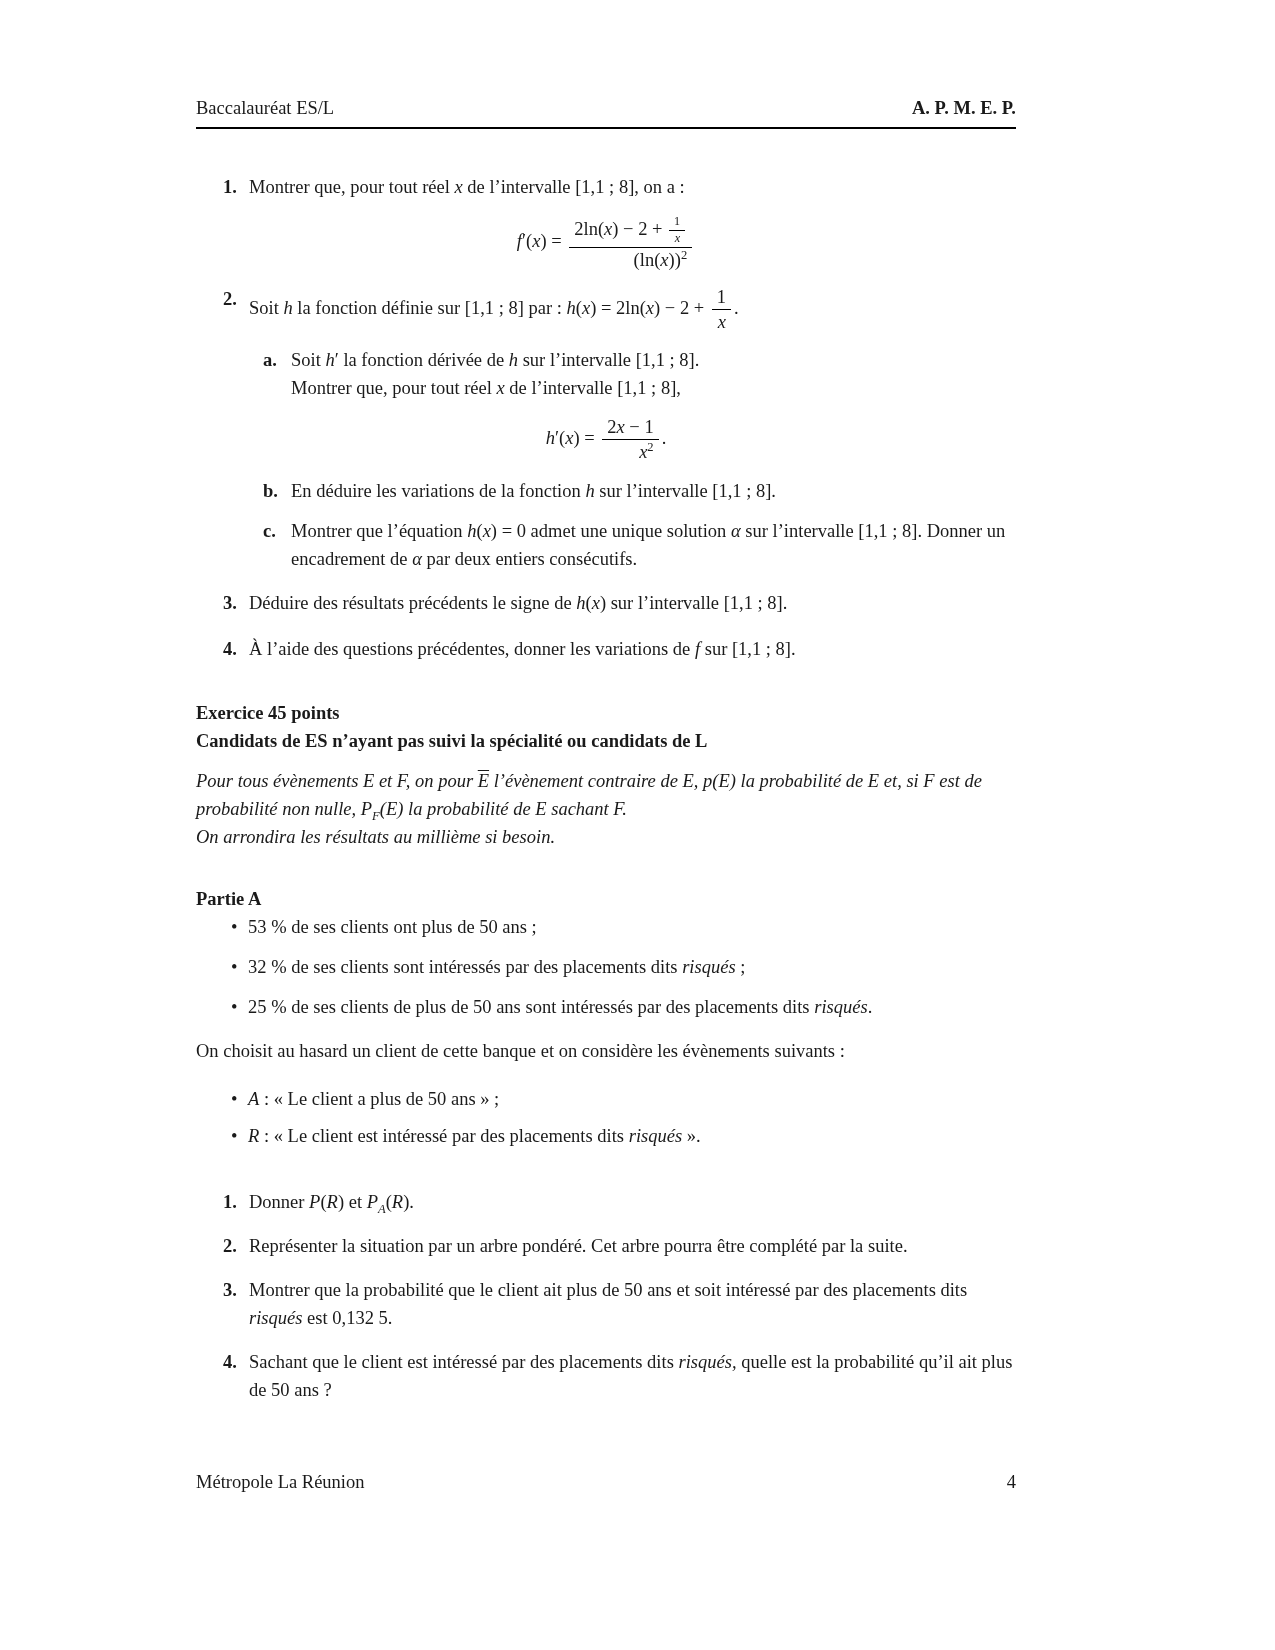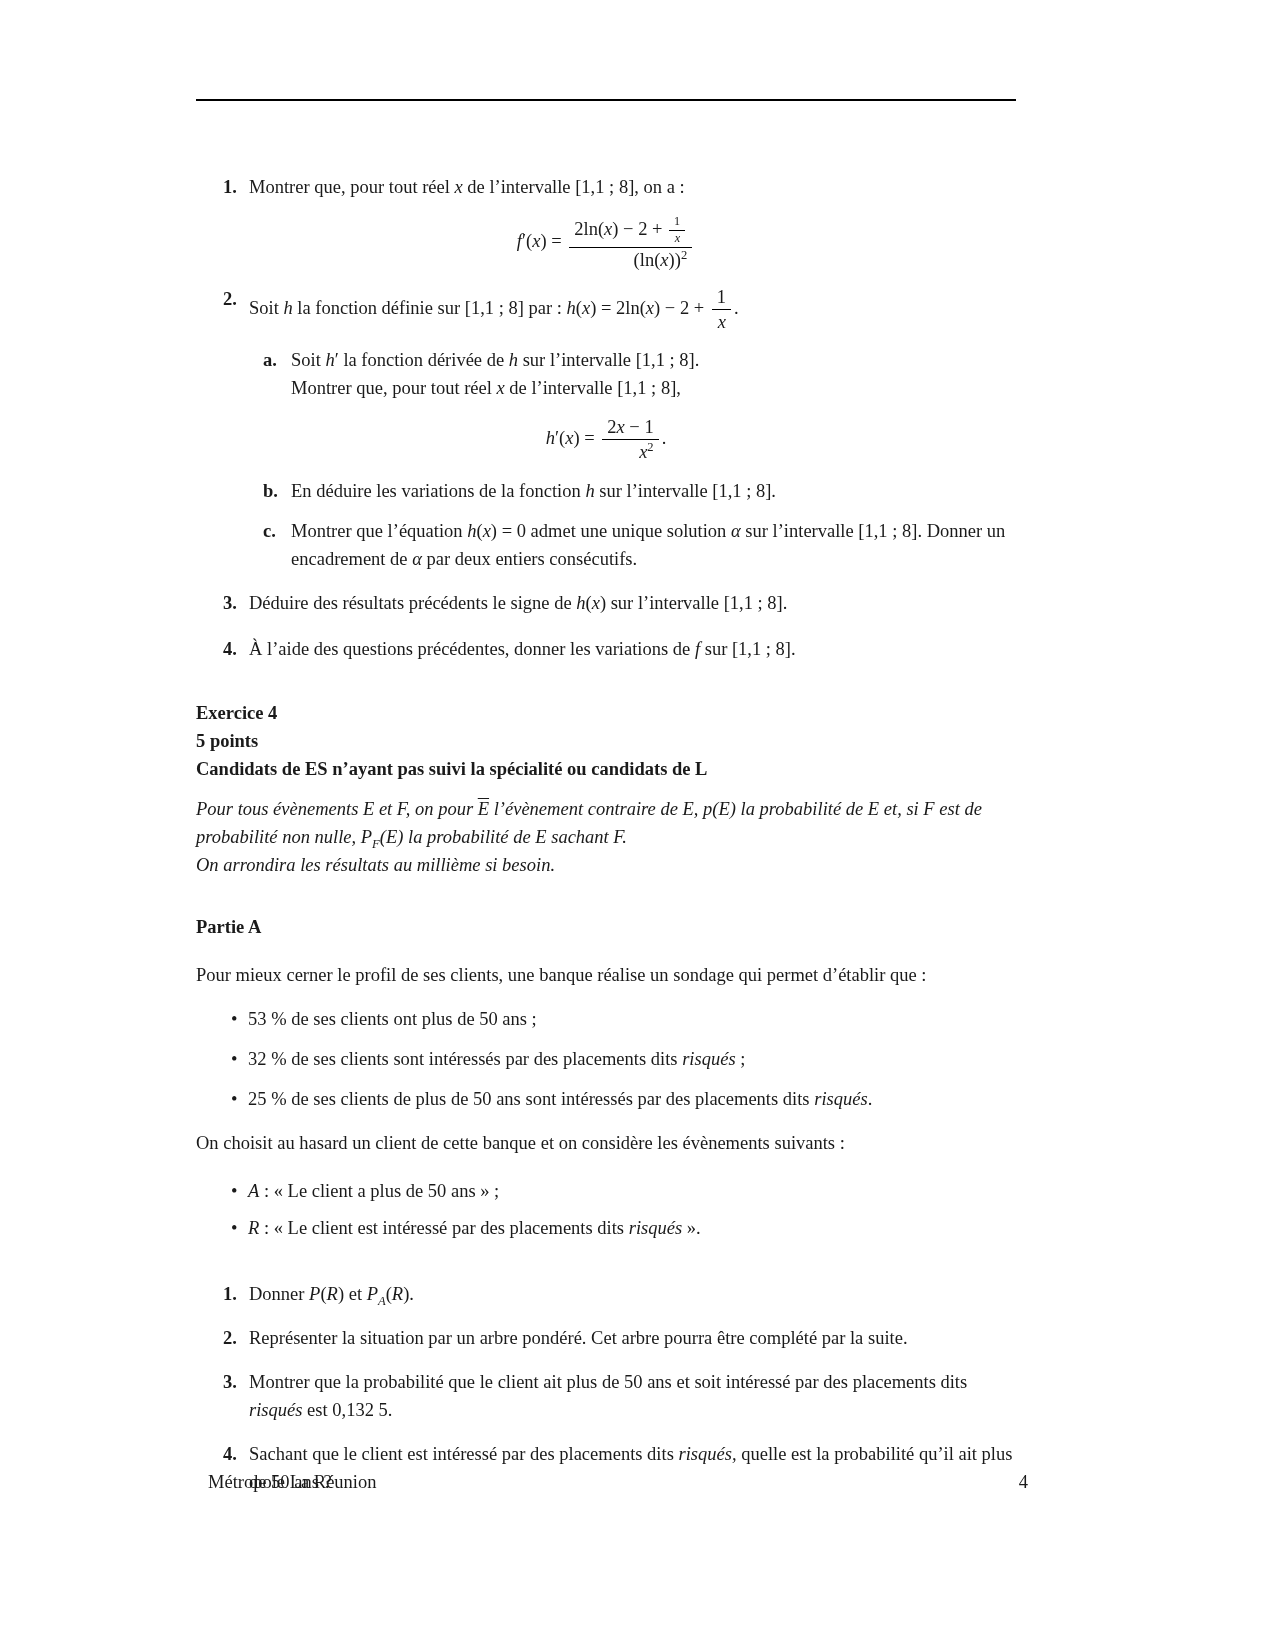--- a/index.html
+++ b/index.html
@@ -35,44 +35,48 @@
   .mb12{ margin-bottom:12px; }
   .mb16{ margin-bottom:16px; }
   .mb18{ margin-bottom:18px; }
 
   .formula{ display:flex; justify-content:center; margin:13px 0; }
   .frac{ display:inline-block; text-align:right; vertical-align:middle; margin:0 3px; }
   .fnum,.fden{ display:block; padding:0 5px; line-height:1.3; }
   .fden{ border-top:1.4px solid #000; }
   .frac .frac{ font-size:0.66em; margin:0 2px; }
 
-  .exrow{ display:flex; justify-content:flex-start; margin-top:36px;flex-direction:column; }
+  .exrow{ display:flex; justify-content:flex-start; margin-top:36px; }
   .preamble{ margin-top:12px; }
   .partie{ margin-top:34px; }
   .intro{ margin:20px 0 16px; }
   .events{ margin:16px 0 20px; }
 
   .bitem{ display:flex; margin-left:35px; margin-bottom:12px; }
   .bitem .blabel{ flex:0 0 17px; }
   .b2 .bitem{ margin-bottom:9px; }
 
   .qblock{ margin-top:38px; }
   .qblock .item{ margin-bottom:16px; }
 
-  .pfooter{ position:absolute; left:208px; width:820px; top:1468px; display:flex; }
+  .pfooter{ position:absolute; left:196px; width:820px; top:1468px; display:flex; }
   .fleft{ flex:1; }
   .fcenter{ flex:0 0 auto; }
   .fright{ flex:1; text-align:right; }
 </style>
 </head>
 <body>
 
 <div class="page">
 
   <header class="pheader">
+    <div class="hrow">
+      <span>Baccalauréat ES/L</span>
+      <span class="bf">A. P. M. E. P.</span>
+    </div>
     <div class="hrule"></div>
   </header>
 
   <main class="content">
 
     <div class="item lvl1 mb12">
       <span class="label">1.</span>
       <div class="body"><span>Montrer que, pour tout réel </span><span class="it">x</span><span> de l’intervalle [1,1 ; 8], on a :</span></div>
     </div>
 
@@ -121,21 +125,20 @@
       <span class="bf">Exercice 4</span>
       <span class="bf">5 points</span>
     </div>
     <div class="bf">Candidats de ES n’ayant pas suivi la spécialité ou candidats de L</div>
 
     <div class="preamble it"><span>Pour tous évènements E et F, on pour </span><span class="ol">E</span><span> l’évènement contraire de E, p(E) la probabilité de E et, si F est de probabilité non nulle, P</span><sub>F</sub><span>(E) la probabilité de E sachant F.</span></div>
     <div class="it">On arrondira les résultats au millième si besoin.</div>
 
     <div class="bf partie">Partie A</div>
 
-    <p class="intro">Pour mieux cerner le profil de ses clients, une banque réalise un sondage qui permet d’établir que :</p>
 
     <div class="b1">
       <div class="bitem">
         <span class="blabel">•</span>
         <div class="body"><span>53 % de ses clients ont plus de 50 ans ;</span></div>
       </div>
       <div class="bitem">
         <span class="blabel">•</span>
         <div class="body"><span>32 % de ses clients sont intéressés par des placements dits </span><span class="it">risqués</span><span> ;</span></div>
       </div>

